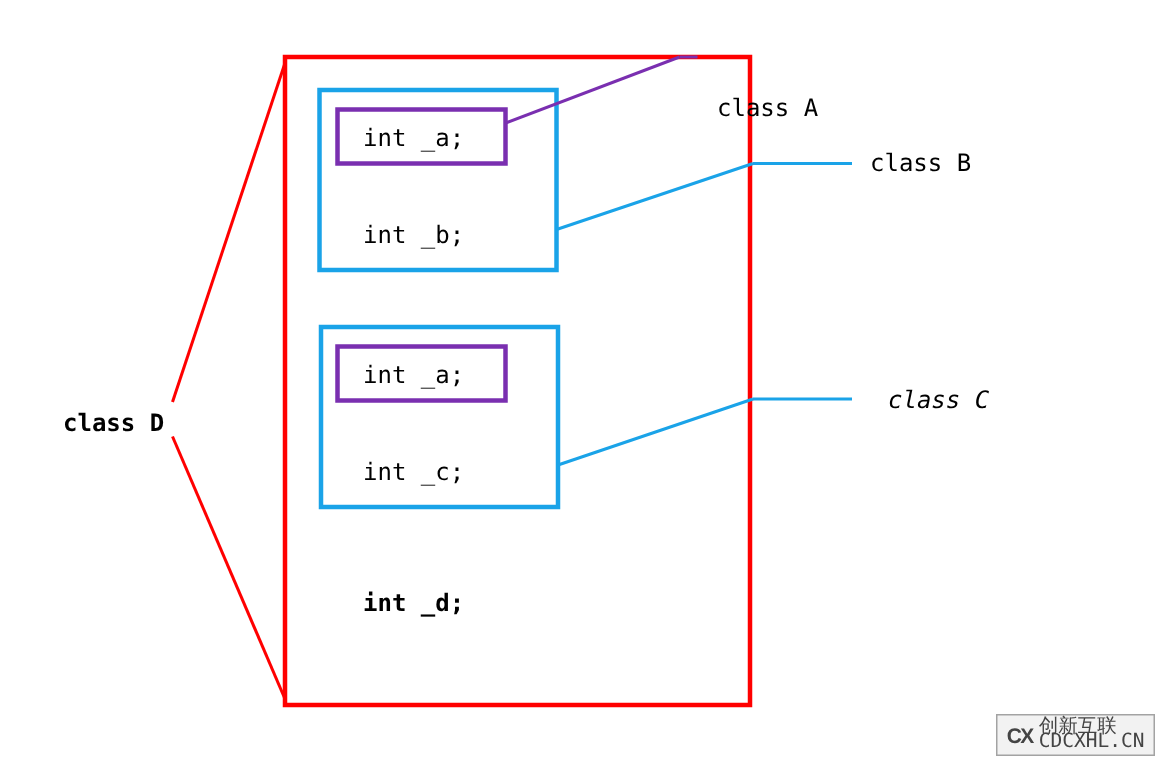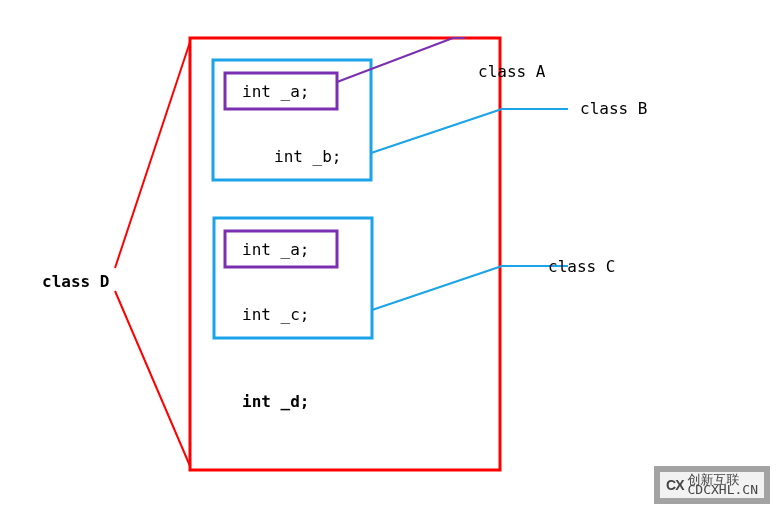--- a/index.html
+++ b/index.html
@@ -15,21 +15,21 @@
     }
     .label {
       position: absolute;
       white-space: nowrap;
     }
     .watermark {
       position: absolute;
       right: 6px;
       bottom: 6px;
       background: #f2f2f2;
-      border: 6px solid #a3a3a3;
+      border: 1px solid #a3a3a3;
       padding: 3px 6px;
       font-size: 12px;
       color: #444;
       display: flex;
       align-items: center;
       gap: 4px;
     }
     .watermark .logo {
       font-weight: bold;
       font-size: 14px;
@@ -67,27 +67,27 @@
   <line x1="502" y1="109" x2="568" y2="109" stroke="#1aa3e8" stroke-width="2"></line>
 
   <line x1="372" y1="310" x2="502" y2="266" stroke="#1aa3e8" stroke-width="2"></line>
   <line x1="502" y1="266" x2="568" y2="266" stroke="#1aa3e8" stroke-width="2"></line>
 </svg>
 
 <span class="label" style="left:478px; top:26px;margin-top:36px;">class A</span>
 
 <span class="label" style="left:580px; top:99px;">class B</span>
 
-<span class="label" style="left:548px; top:257px;">class C</span>
+<span class="label" style="left:592px; top:257px;font-style:italic;">class C</span>
 
 <span class="label" style="left:42px; top:272px;font-weight:bold;">class D</span>
 
 <span class="label" style="left:242px; top:82px;">int _a;</span>
 
-<span class="label" style="left:242px; top:147px;margin-left:32px;">int _b;</span>
+<span class="label" style="left:242px; top:147px;">int _b;</span>
 
 <span class="label" style="left:242px; top:240px;">int _a;</span>
 
 <span class="label" style="left:242px; top:305px;">int _c;</span>
 
 <span class="label" style="left:242px; top:392px;font-weight:bold;">int _d;</span>
 
 <div class="watermark">
   <span class="logo">CX</span>
   <span class="txt">

